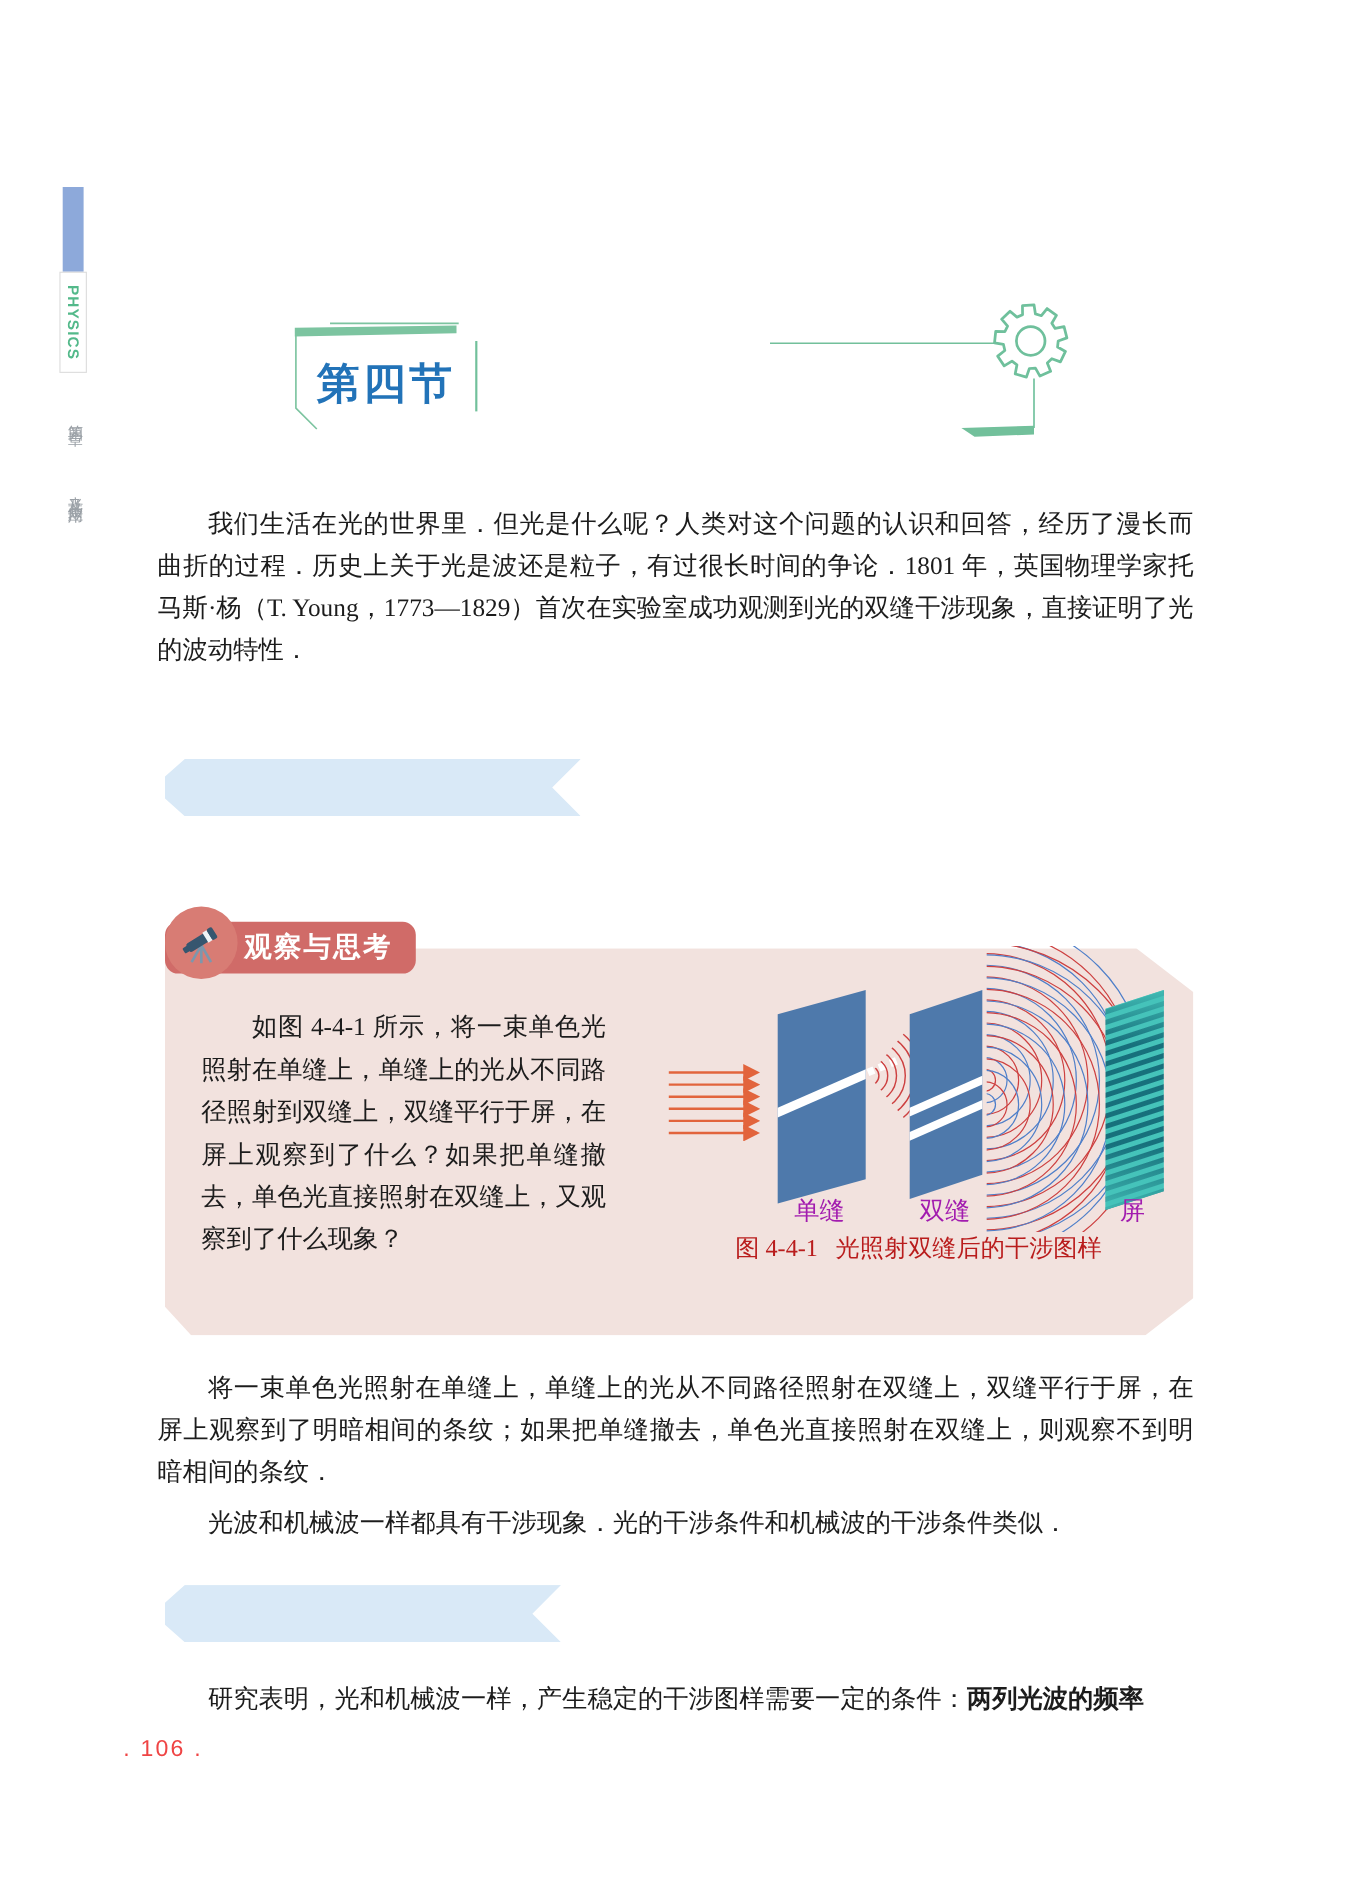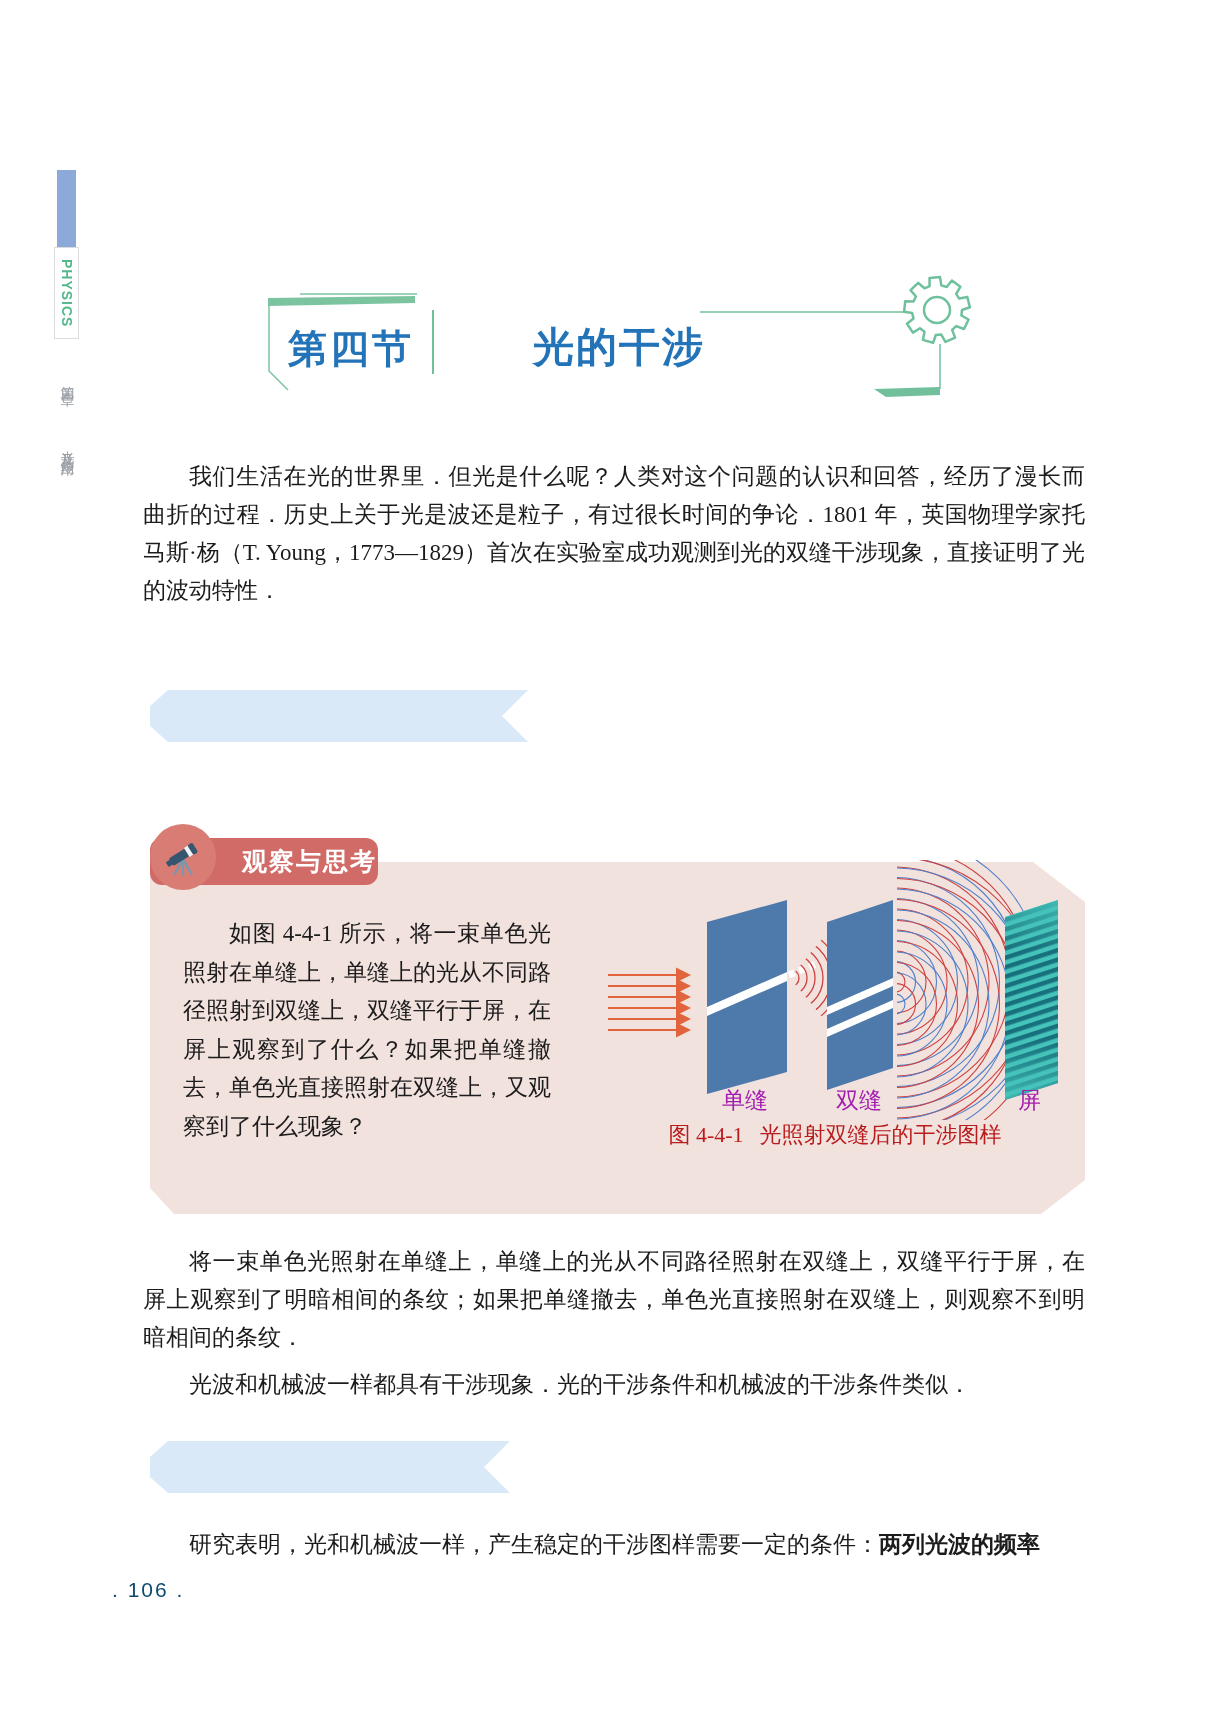--- a/index.html
+++ b/index.html
@@ -27,33 +27,33 @@
           clip-path:polygon(18px 0,100% 0,calc(100% - 26px) 50%,100% 100%,18px 100%,0 calc(100% - 16px),0 16px);}
   .banner span{display:block;padding-left:40px;line-height:52px;font-family:"Liberation Sans",sans-serif;
           font-weight:bold;font-size:30px;letter-spacing:4px;color:#2273b8;margin-top:48px;}
   
   .obox{position:absolute;left:150px;top:862px;width:935px;height:352px;background:#f2e2de;
         clip-path:polygon(0 0,calc(100% - 52px) 0,100% 40px,100% calc(100% - 34px),
                   calc(100% - 44px) 100%,24px 100%,0 calc(100% - 26px));}
   .opill{position:absolute;left:150px;top:838px;width:228px;height:47px;background:#d06b68;
          border-radius:12px;}
   .opill span{display:block;padding-left:72px;line-height:47px;color:#ffffff;
-         font-family:"Liberation Sans",sans-serif;font-weight:bold;font-size:25px;letter-spacing:2px;margin-left:20px;}
+         font-family:"Liberation Sans",sans-serif;font-weight:bold;font-size:25px;letter-spacing:2px;}
   .ocircle{position:absolute;left:150px;top:824px;width:66px;height:66px;border-radius:50%;
          background:#d87c74;display:flex;align-items:center;justify-content:center;}
   .obody{position:absolute;left:183px;top:915px;width:368px;font-size:23px;line-height:38.5px;
          text-align:justify;text-indent:2em;margin:0;}
   
   .fig-label{position:absolute;font-size:23px;color:#a21caf;}
   .fig-caption{position:absolute;left:600px;top:1120px;width:470px;text-align:center;
          font-size:22px;color:#b91c1c;}
   .fig-caption .cno{margin-right:16px;}
   
   .pageno{position:absolute;left:112px;top:1578px;font-family:"Liberation Sans",sans-serif;
-         font-size:21px;color:#0c4a6e;letter-spacing:2px;}
+         font-size:21px;color:#ef4444;letter-spacing:2px;}
   b{font-family:inherit;}
 </style>
 </head>
 <body>
 
 <div id="page">
 
   <div class="side-rect"></div>
   <div class="physics-tab">
     <span class="physics-txt">PHYSICS</span>
@@ -69,21 +69,20 @@
     <line x1="700" y1="312" x2="905" y2="312" stroke="#72c09b" stroke-width="1.5"></line>
     <g id="gear-g" stroke="#6fc09c" stroke-width="2.5" fill="#ffffff" stroke-linejoin="round">
         <path d="M962.0,310.0 L961.4,315.5 L968.6,319.5 L964.0,329.0 L956.2,326.1 L952.1,329.9 L955.1,337.6 L945.4,341.9 L941.3,334.6 L935.8,335.0 L933.1,342.8 L922.9,339.9 L924.5,331.7 L920.0,328.3 L912.9,332.6 L907.0,323.8 L913.5,318.6 L912.2,313.1 L904.1,311.8 L905.2,301.3 L913.5,301.4 L916.0,296.5 L910.6,290.2 L918.2,282.9 L924.5,288.3 L929.6,286.1 L929.5,277.9 L940.0,277.1 L941.3,285.4 L946.7,287.0 L951.9,280.5 L960.4,286.7 L956.2,293.9 L959.2,298.6 L967.3,297.0 L969.9,307.2 Z"></path>
       <circle cx="937" cy="310" r="13"></circle>
     </g>
     <path d="M 940,344 L 940,389" stroke="#6fc09c" stroke-width="1.5" fill="none"></path>
     <polygon points="874,389 940,387 940,395 886,397" fill="#72c09b"></polygon>
   </svg>
 
   <div class="sec-no">第四节</div>
-  <div class="sec-title">光的干涉</div>
 
   <p class="para" style="top:458px;">我们生活在光的世界里．但光是什么呢？人类对这个问题的认识和回答，经历了漫长而曲折的过程．历史上关于光是波还是粒子，有过很长时间的争论．1801 年，英国物理学家托马斯·杨（T. Young，1773—1829）首次在实验室成功观测到光的双缝干涉现象，直接证明了光的波动特性．</p>
 
   <div class="banner" style="top:690px;width:378px;">
     <span>光的双缝干涉现象</span>
   </div>
 
 
   <div class="obox"></div>
   <div class="opill">

